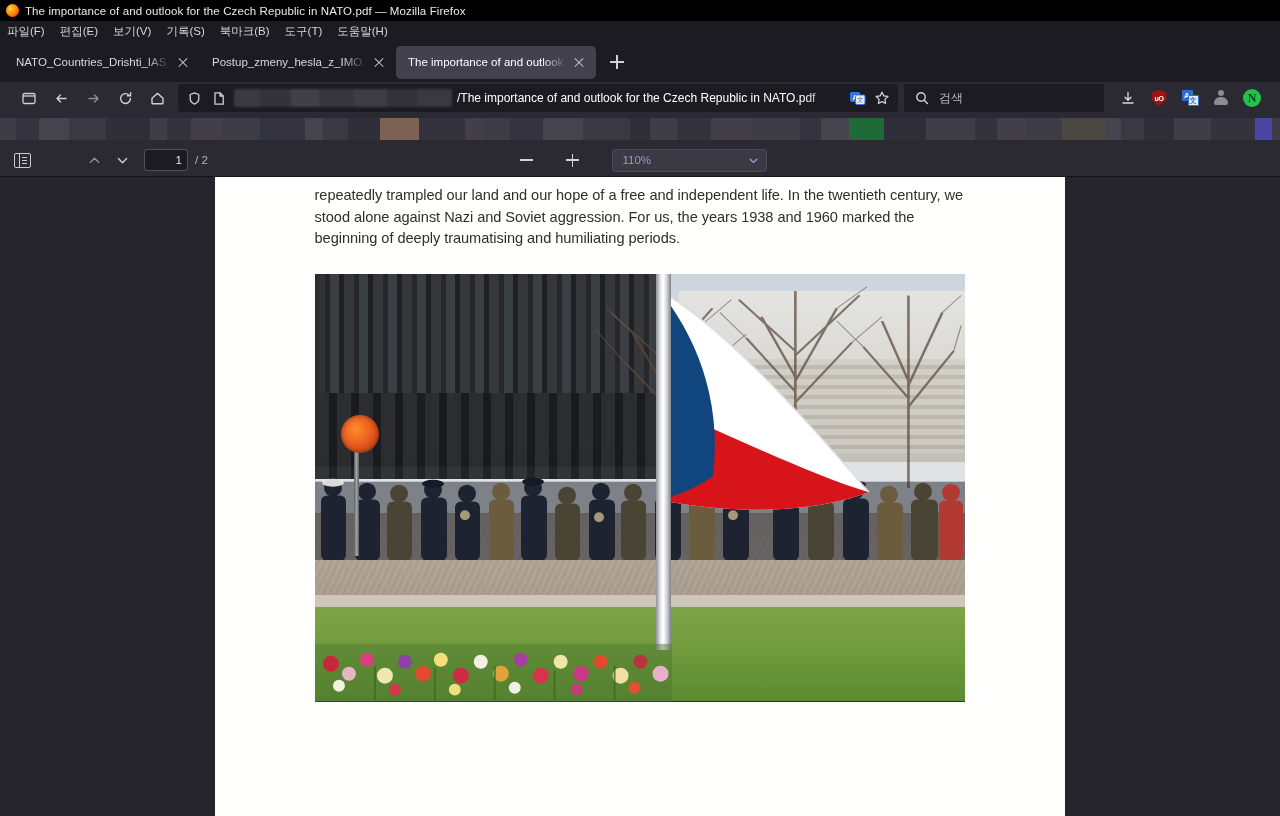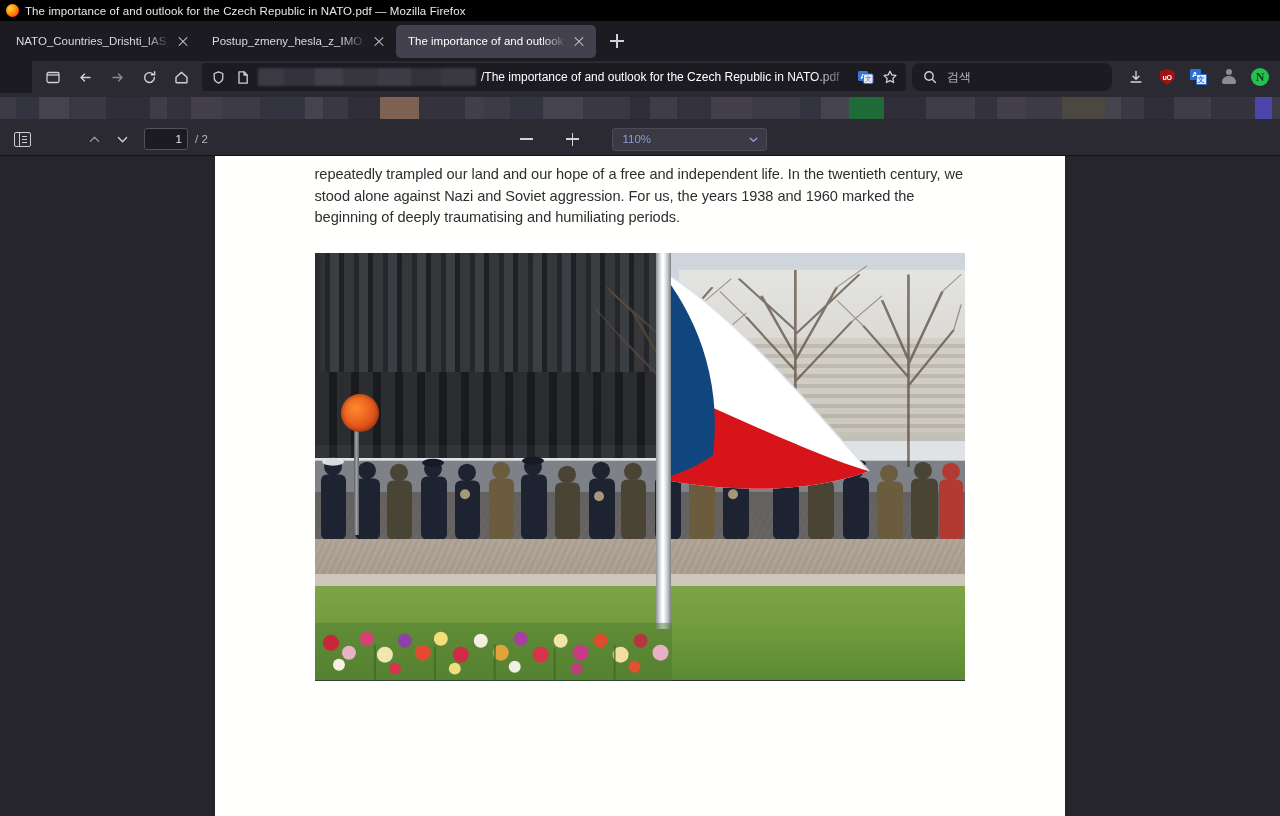--- a/index.html
+++ b/index.html
@@ -45,36 +45,36 @@
     background: #c8c8cd; }
   .tab-close::before { transform: rotate(45deg); }
   .tab-close::after { transform: rotate(-45deg); }
   .newtab { width: 28px; height: 28px; position: relative; margin-left: 7px; flex: none; }
   .newtab::before, .newtab::after { content: ""; position: absolute; background: #cfcfd4; }
   .newtab::before { left: 7px; top: 13.4px; width: 14px; height: 1.4px; }
   .newtab::after { top: 7px; left: 13.3px; height: 14px; width: 1.4px; }
 
   
   .navbar { height: 32px; background: #2b2a33; display: flex; align-items: center;
-    padding: 0 6px; gap: 2px; flex: none; margin-left: 32px; }
+    padding: 0 14px; gap: 2px; flex: none; }
   .nav-btn { width: 30px; height: 28px; display: flex; align-items: center; justify-content: center;
     flex: none; border-radius: 4px; }
   .nav-btn svg { display: block; }
   .urlbar { flex: 1; height: 28px; background: #1c1b22; border-radius: 4px;
     display: flex; align-items: center; padding: 0 6px; gap: 5px; margin: 0 4px; min-width: 0; }
   .url-redact { width: 218px; height: 18px; flex: none; border-radius: 2px;
     background: linear-gradient(90deg,#3b3a44 0 12%,#34333d 12% 26%,#413f4a 26% 39%,
       #37363f 39% 55%,#3e3d47 55% 70%,#333239 70% 84%,#3a3942 84% 100%);
     filter: blur(1.1px); }
   .url-text { color: #ffffff; font-size: 12px; white-space: nowrap; overflow: hidden;
     flex: 1; min-width: 0;
     -webkit-mask-image: linear-gradient(to right, #000 90%, transparent 100%);
     mask-image: linear-gradient(to right, #000 90%, transparent 100%); }
   .url-icon { width: 20px; height: 20px; flex: none; display:flex; align-items:center; justify-content:center; }
-  .searchbar { width: 200px; height: 28px; background: #1c1b22; border-radius: 8px;
+  .searchbar { width: 200px; height: 28px; background: #1c1b22; border-radius: 0;
     display: flex; align-items: center; padding: 0 8px; gap: 7px; flex: none; }
   .search-ph { color: #b9b9c0; font-size: 12px; }
   .tool-icons { display: flex; align-items: center; gap: 11px; padding-left: 12px; padding-right: 4px; flex: none; }
   .ticon { width: 20px; height: 20px; display: flex; align-items: center; justify-content: center; flex: none; }
   .ublock { width: 15px; height: 16px; background: #9d1414; flex:none;
     clip-path: polygon(50% 0%, 100% 16%, 100% 62%, 50% 100%, 0% 62%, 0% 16%);
     display: flex; align-items: center; justify-content: center;
     color: #fff; font-size: 7px; font-weight: bold; letter-spacing: -.4px; }
   .gtrans { width: 17px; height: 16px; position: relative; flex: none; }
   .gtrans .blk { position: absolute; left: 0; top: 0; width: 11px; height: 11px;
@@ -170,20 +170,29 @@
 </head>
 <body>
 
 <div class="app">
 
   <div class="titlebar">
     <div class="ff-logo"></div>
     <div class="titlebar-text">The importance of and outlook for the Czech Republic in NATO.pdf — Mozilla Firefox</div>
   </div>
 
+  <div class="menubar">
+    <div class="menu-item">파일(F)</div>
+    <div class="menu-item">편집(E)</div>
+    <div class="menu-item">보기(V)</div>
+    <div class="menu-item">기록(S)</div>
+    <div class="menu-item">북마크(B)</div>
+    <div class="menu-item">도구(T)</div>
+    <div class="menu-item">도움말(H)</div>
+  </div>
 
   <div class="tabbar">
     <div class="tab inactive">
       <div class="tab-title">NATO_Countries_Drishti_IAS_English</div>
       <div class="tab-close"></div>
     </div>
     <div class="tab inactive2">
       <div class="tab-title">Postup_zmeny_hesla_z_IMO.pdf</div>
       <div class="tab-close"></div>
     </div>

